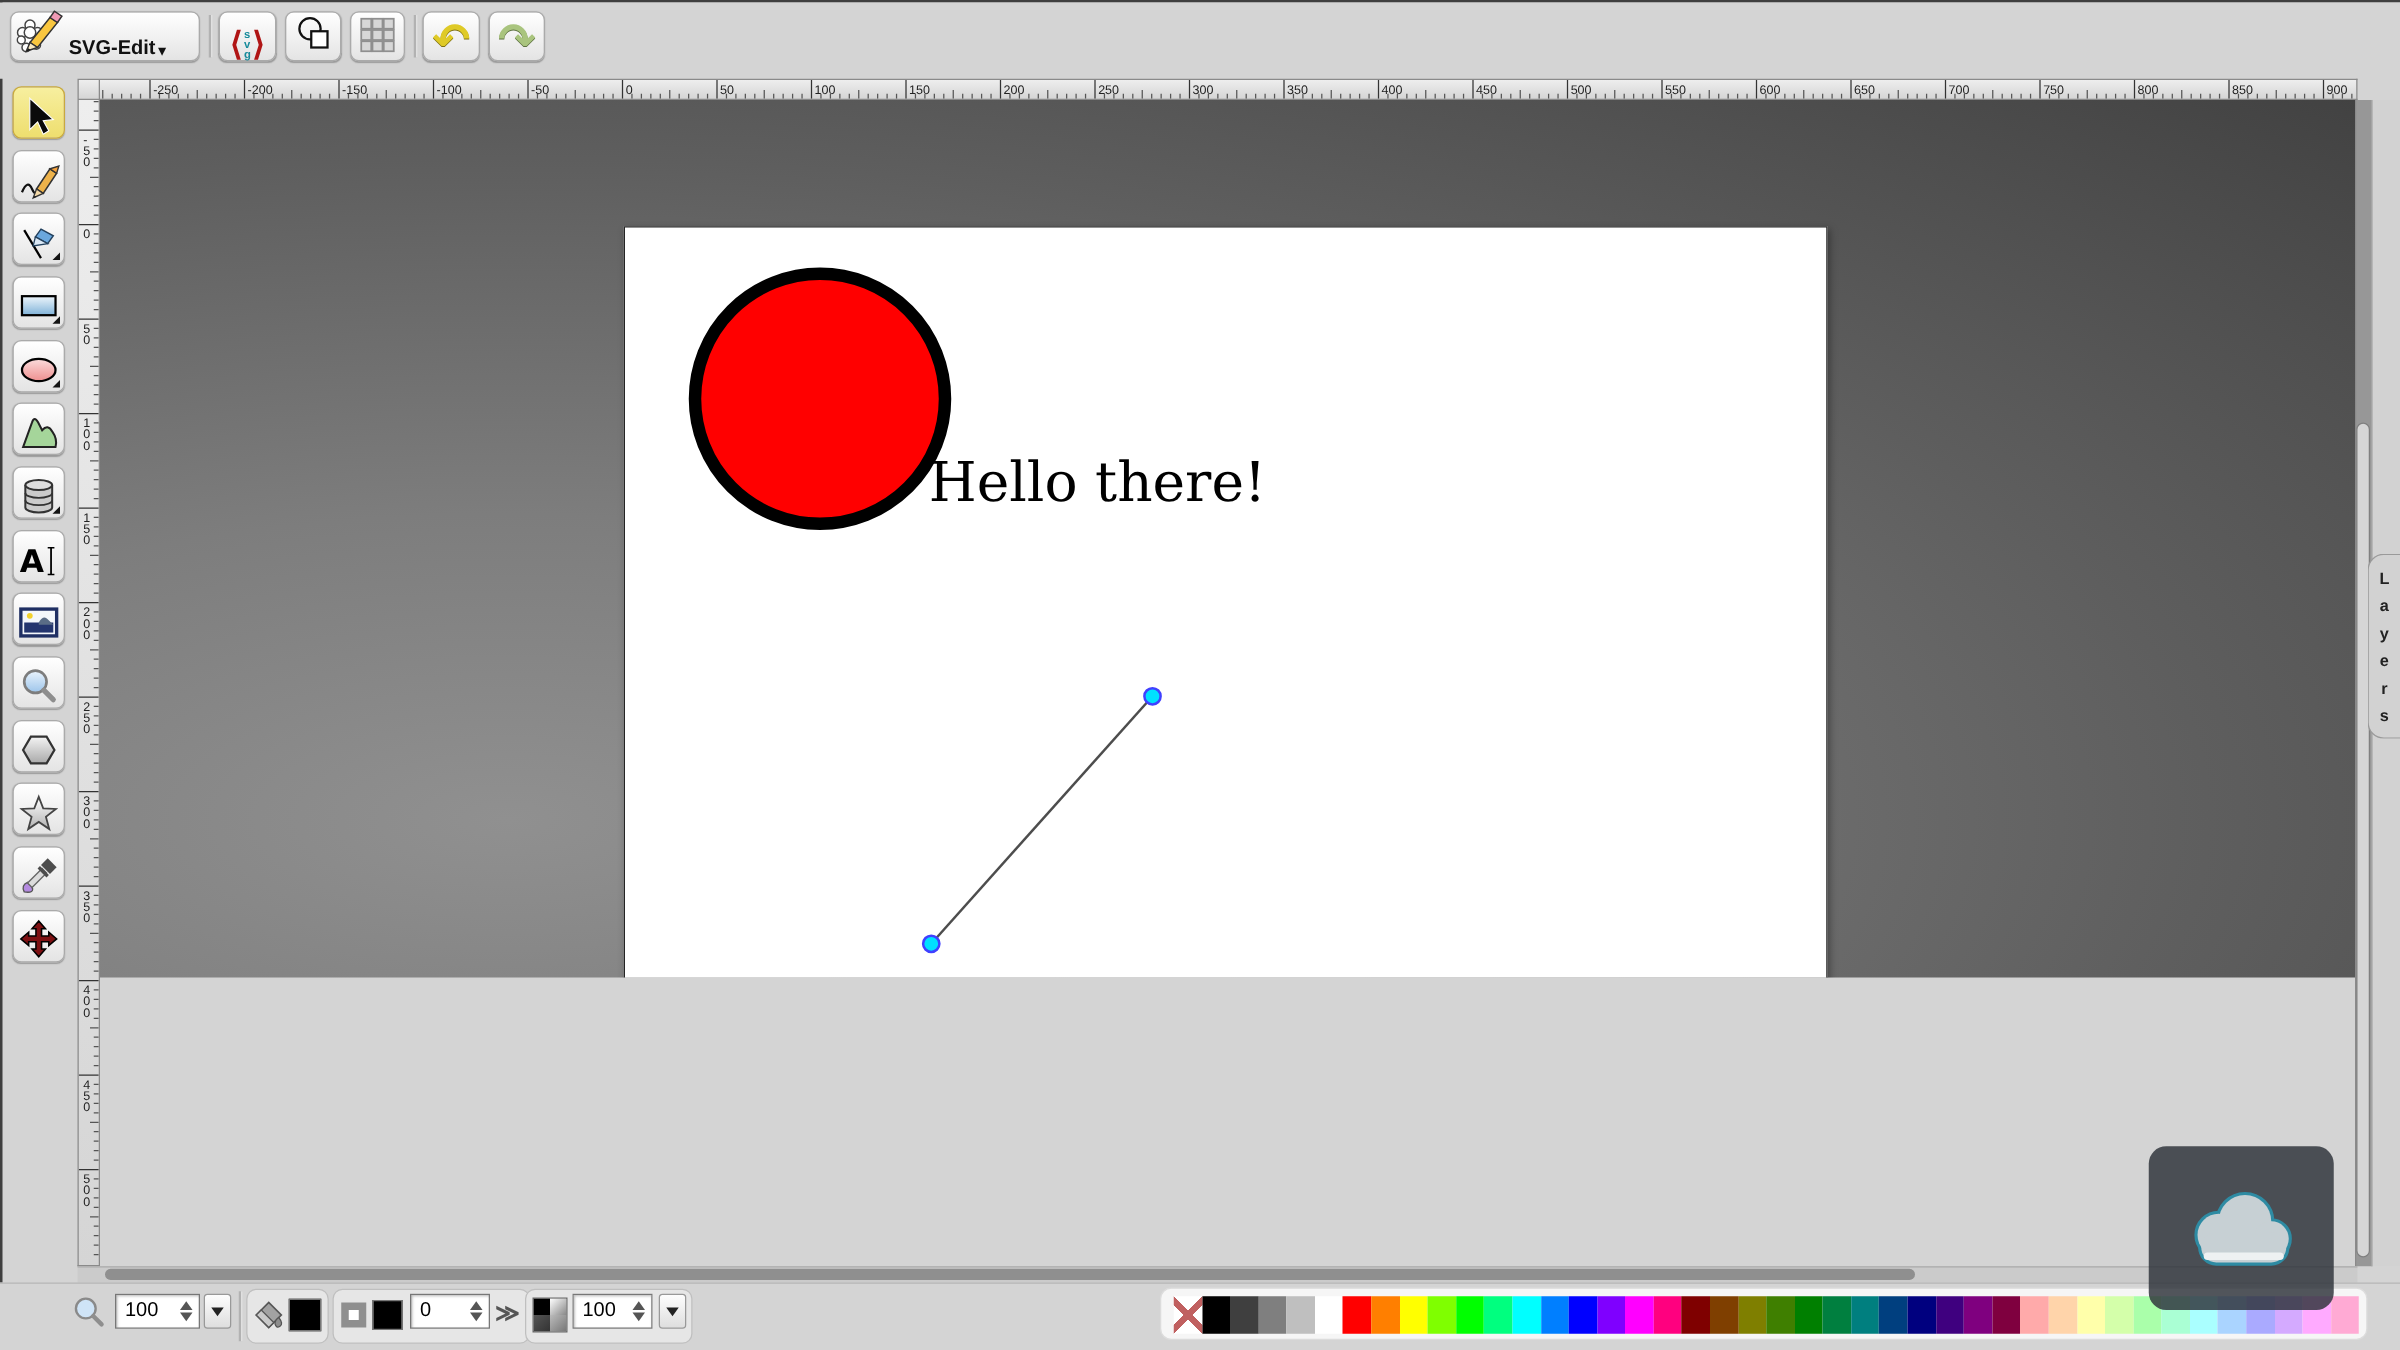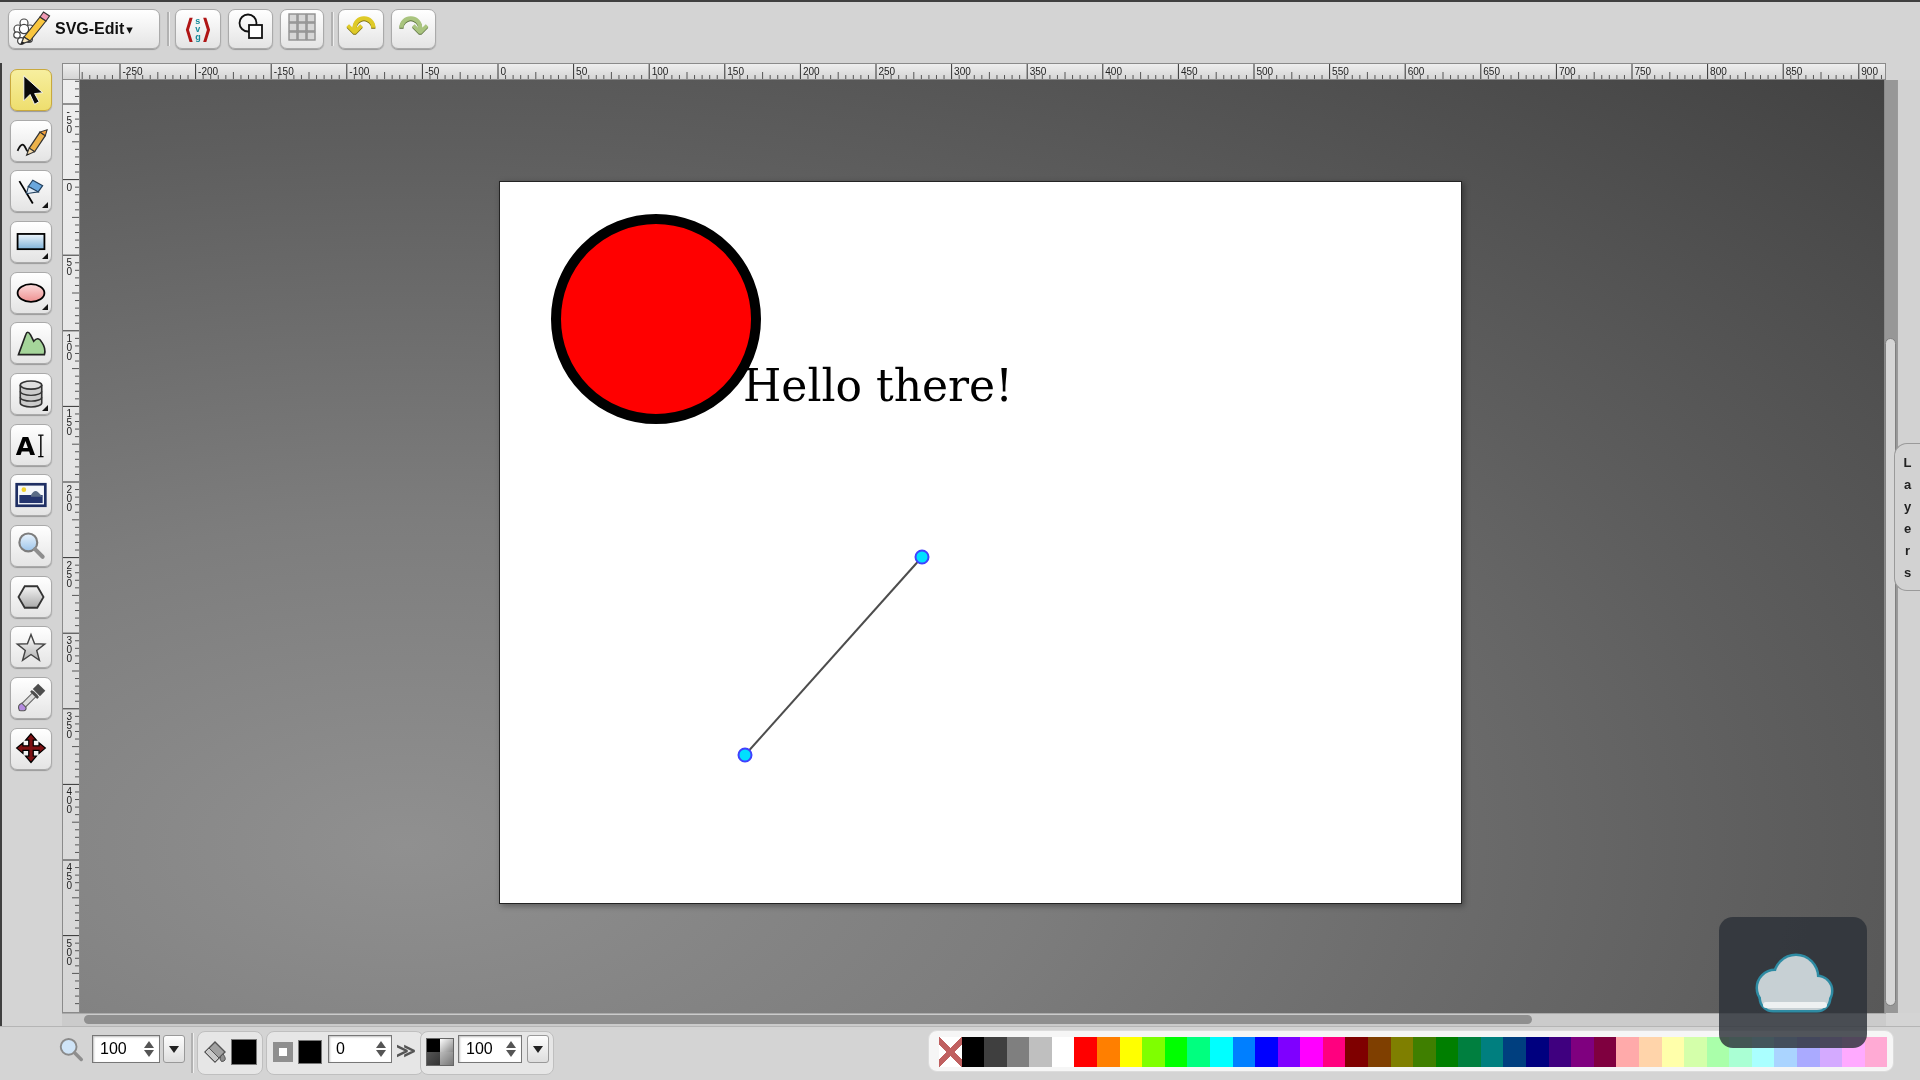--- a/index.html
+++ b/index.html
@@ -3,40 +3,40 @@
 <meta charset="utf-8">
 <style>
   html,body{margin:0;padding:0;width:1920px;height:1080px;overflow:hidden;
     font-family:"Liberation Sans",sans-serif;background:#d4d4d4;position:relative}
   .abs{position:absolute}
   
   #top-edge{left:0;top:0;width:1920px;height:2px;background:#3f3f3f}
   #left-edge{left:0;top:0;width:2px;height:1080px;background:#3f3f3f}
   #top-toolbar{left:0;top:2px;width:1920px;height:61px;background:#d4d4d4}
   .tbtn{position:absolute;background:linear-gradient(#ffffff,#e4e4e4);border:1px solid #aaa;
-    border-radius:7px;box-shadow:0 1px 1px rgba(0,0,0,.28);display:flex;align-items:center;
+    border-radius:7px;box-shadow:0 1px 1px rgba(0,0,0,.28);display:flex;align-items:flex-end;
     justify-content:center;cursor:pointer;box-sizing:border-box}
   #logo-button{left:8px;top:7px;width:152px;height:40px;justify-content:flex-start;padding-left:4px}
   #logo-button .menu-label{font-weight:bold;font-size:16px;color:#111;margin-left:4px}
   #logo-button .menu-caret{font-size:13px;color:#111;margin-left:2px}
   .vsep{position:absolute;top:10px;width:2px;height:34px;background:#b2b2b2;border-right:1px solid #efefef}
   .arrow-glyph{font-family:"DejaVu Sans",sans-serif;font-size:36px;font-weight:bold;line-height:30px}
   
   .tool{left:10px;width:42px;height:42px}
   .tool.active{background:linear-gradient(#f7ef9f,#eede6e);border-color:#c9a93d}
   .fly{position:absolute;right:3px;bottom:3px;width:0;height:0;
     border-left:6px solid transparent;border-bottom:6px solid #141414}
   
   .ruler{background:linear-gradient(#eee,#d5d5d5);border:1px solid #8a8a8a;box-sizing:border-box}
   #corner-box{left:62px;top:63px;width:18px;height:17px}
   #h-ruler{left:80px;top:63px;width:1806px;height:17px;border-left:none}
   #v-ruler{left:62px;top:80px;width:18px;height:933px;border-top:none}
   .ruler svg text{font-family:"Liberation Sans",sans-serif;font-size:10px;fill:#222}
   
-  #workspace{left:80px;top:80px;width:1806px;height:933px;overflow:hidden;
+  #workspace{left:80px;top:80px;width:1806px;height:702px;overflow:hidden;
     background:radial-gradient(ellipse at 18% 82%, #909090 0%, #7d7d7d 30%, #5e5e5e 65%, #3e3e3e 105%)}
   #svg-canvas{position:absolute;left:419px;top:101px;width:961px;height:721px;background:#fff;
     border:1px solid #242424;box-sizing:content-box;box-shadow:2px 2px 6px rgba(0,0,0,.35)}
   #canvas-text{font-family:"DejaVu Serif","Liberation Serif",serif;font-size:44px;fill:#000}
   
   #v-scroll-track{left:1884px;top:80px;width:13px;height:933px;background:#979797;border-left:1px solid #8a8a8a}
   #v-scroll-thumb{left:1885px;top:338px;width:11px;height:668px;background:#d6d6d6;
     border:1px solid #808080;border-radius:6px;box-sizing:border-box}
   #h-scroll-track{left:62px;top:1013px;width:1824px;height:13px;background:#cbcbcb;border-top:1px solid #aaa}
   #h-scroll-thumb{left:84px;top:1015px;width:1448px;height:9px;background:#8f8f8f;border-radius:5px}

